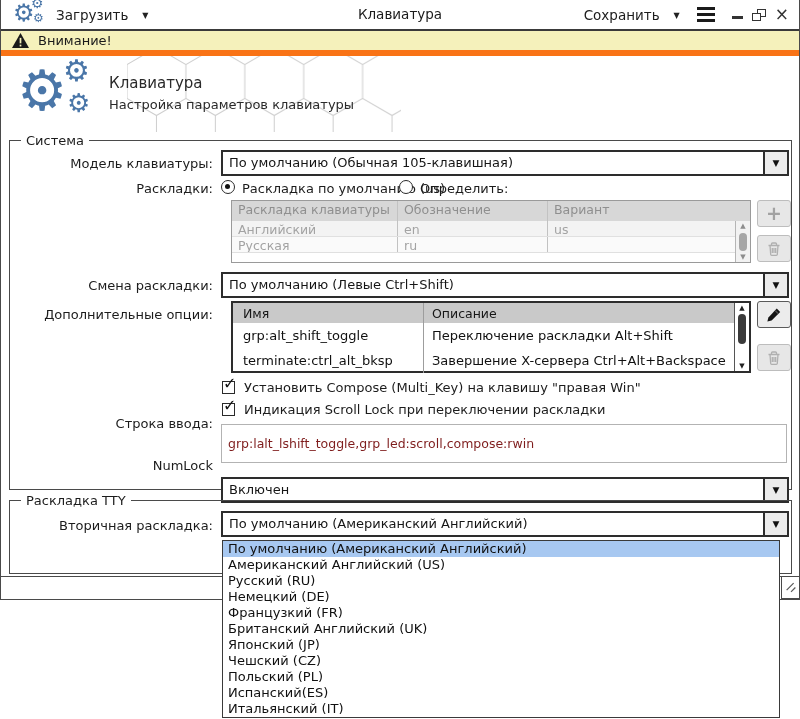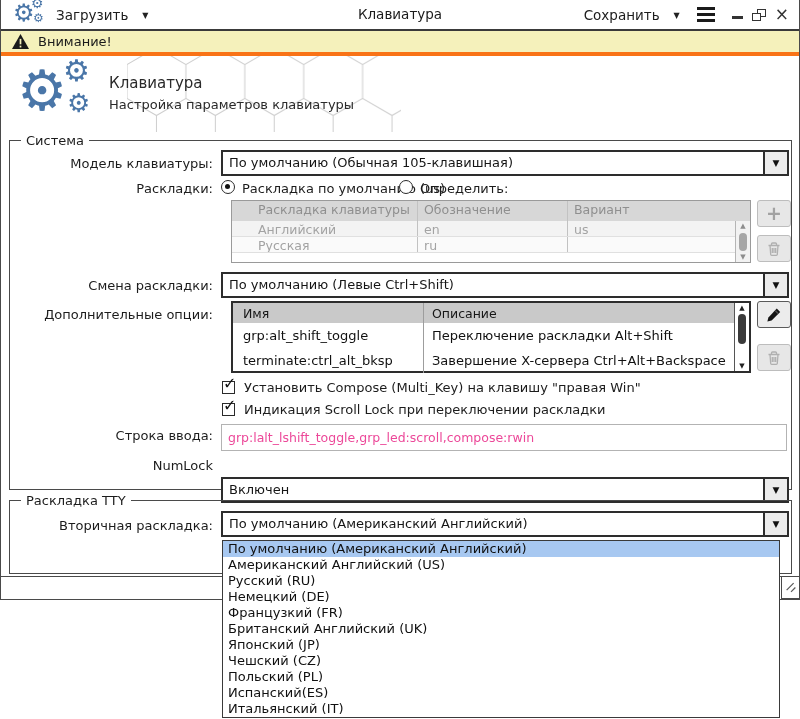--- a/index.html
+++ b/index.html
@@ -27,21 +27,21 @@
   .hamburger i { display:block; height:3px; background:#1b1b1b; }
   .winctls { display:flex; align-items:center; gap:9px; }
   .minbar { display:block; width:11px; height:3px; background:#333; margin-top:6px; }
   .maxico { position:relative; width:14px; height:12px; }
   .maxico .back  { position:absolute; right:0; top:0; width:9px; height:8px; border:1.5px solid #333; }
   .maxico .front { position:absolute; left:0; bottom:0; width:9px; height:8px; border:1.5px solid #333; background:#fff; }
   .closex { font-size:17px; line-height:17px; color:#333; }
 
   
   .warnbar { position:absolute; left:0; top:31px; width:100%; height:25px; background:#f5f1bb;
-             border-bottom:4px solid #f97316; display:flex; align-items:center; gap:8px; padding-left:10px; }
+             border-bottom:6px solid #f97316; display:flex; align-items:center; gap:8px; padding-left:10px; }
   .warnbar svg { display:block; }
   .warn-text { font-size:13px; color:#1a1a1a; }
 
   
   .header { position:absolute; left:0; top:56px; width:100%; height:77px; background:#fff; overflow:hidden; }
   .hexes { position:absolute; left:126px; top:0; }
   .hdr-logo { position:absolute; left:16px; top:6px; width:86px; height:64px; color:#4a76a8; }
   .hdr-logo .g1 { position:absolute; left:0; top:-4px; font-size:56px; }
   .hdr-logo .g2 { position:absolute; left:46px; top:-9px; font-size:30px; }
   .hdr-logo .g3 { position:absolute; left:50px; top:26px; font-size:26px; }
@@ -64,21 +64,21 @@
   .combo .arrow-btn span { font-size:9px; color:#111; }
 
   
   .tbl1 { position:absolute; border:1px solid #9a9a9a; background:#fff; }
   .tbl1 .hdr { display:flex; height:20px; background:#d7d7d7; color:#8f8f8f; font-size:12.5px; }
   .tbl1 .row { display:flex; height:16px; font-size:12.5px; color:#a3a3a3; }
   .tbl1 .row.odd  { background:#f3f3f3; }
   .tbl1 .row.even { background:#fafafa; }
   .tbl1 .row { border-bottom:1px solid #e0e0e0; }
   .c { padding:1px 6px 0 6px; white-space:nowrap; overflow:hidden; }
-  .c1 { width:165px;margin-left:20px; } .c2 { width:150px; border-left:1px solid #c2c2c2; }
+  .c1 { width:165px; } .c2 { width:150px; border-left:1px solid #c2c2c2; }
   .c3 { flex:1; border-left:1px solid #c2c2c2; }
 
   .sbar { position:absolute; width:15px; background:#f2f2f2; }
   .sbar1 { right:0; top:20px; bottom:0; border-left:1px solid #b5b5b5; }
   .sbar .up, .sbar .down { position:absolute; left:0; width:100%; text-align:center; font-size:7px; color:#8d8d8d; }
   .sbar .up { top:1px; } .sbar .down { bottom:1px; }
   .sbar1 .thumb { position:absolute; left:3px; top:12px; width:8px; height:18px; background:#a6a6a6; border-radius:4px; }
 
   
   .tbl2 { position:absolute; border:2px solid #2d2d2d; background:#fff; }
@@ -100,22 +100,22 @@
 
   
   .radio { position:absolute; width:14px; height:14px; border:1.5px solid #2a2a2a; border-radius:50%; background:#fff; }
   .radio.sel::after { content:""; position:absolute; left:3px; top:3px; width:5px; height:5px;
                       border-radius:50%; background:#111; }
   .rlabel { position:absolute; font-size:13px; color:#1c1c1c; }
   .cb { position:absolute; width:13px; height:13px; border:1.5px solid #2a2a2a; background:#fff; }
   .cb .tick { position:absolute; left:0px; top:-8px; font-size:16px; font-weight:bold; color:#111; }
 
   
-  .txt-input { position:absolute; height:27px; border:1px solid #b3b3b3; background:#fff;
-               color:#ec4899; font-size:12.5px; padding:0 6px; outline:none; }
+  .txt-input { position:absolute; height:39px; border:1px solid #b3b3b3; background:#fff;
+               color:#7f1d1d; font-size:12.5px; padding:0 6px; outline:none; }
 
   
   .sep { position:absolute; left:0; top:576px; width:800px; border-top:1px solid #4a4a4a; }
   .grip { position:absolute; left:780px; top:576px; width:19px; height:23px;
           border:1px solid #4a4a4a; background:#fff; display:flex; align-items:center; justify-content:center; }
 
   
   .popup { position:absolute; left:222px; top:540px; width:558px; background:#fff;
            border:1px solid #3a3a3a; z-index:10; }
   .popup .item { height:16px; line-height:16px; font-size:13px; color:#111;
@@ -280,21 +280,21 @@
 
   <span class="cb" style="left:221px; top:381px;">
     <span class="tick">✓</span>
   </span>
   <span class="rlabel" style="left:243px; top:380px;">Установить Compose (Multi_Key) на клавишу "правая Win"</span>
   <span class="cb" style="left:221px; top:403px;">
     <span class="tick">✓</span>
   </span>
   <span class="rlabel" style="left:243px; top:402px;">Индикация Scroll Lock при переключении раскладки</span>
 
-  <span class="row-label" style="top:428px;padding-left:40px;">Строка ввода:</span>
+  <span class="row-label" style="top:416px;padding-left:40px;">Строка ввода:</span>
   <input class="txt-input" style="left: 220px; top: 424px; width: 566px;" readonly="" value="grp:lalt_lshift_toggle,grp_led:scroll,compose:rwin">
 
   <span class="row-label" style="top:458px;">NumLock</span>
   <div class="combo" style="left:220px; top:477px; width:568px;">
     <span class="val">Включен</span>
     <span class="arrow-btn">
         <span>▼</span>
       </span>
   </div>
 

